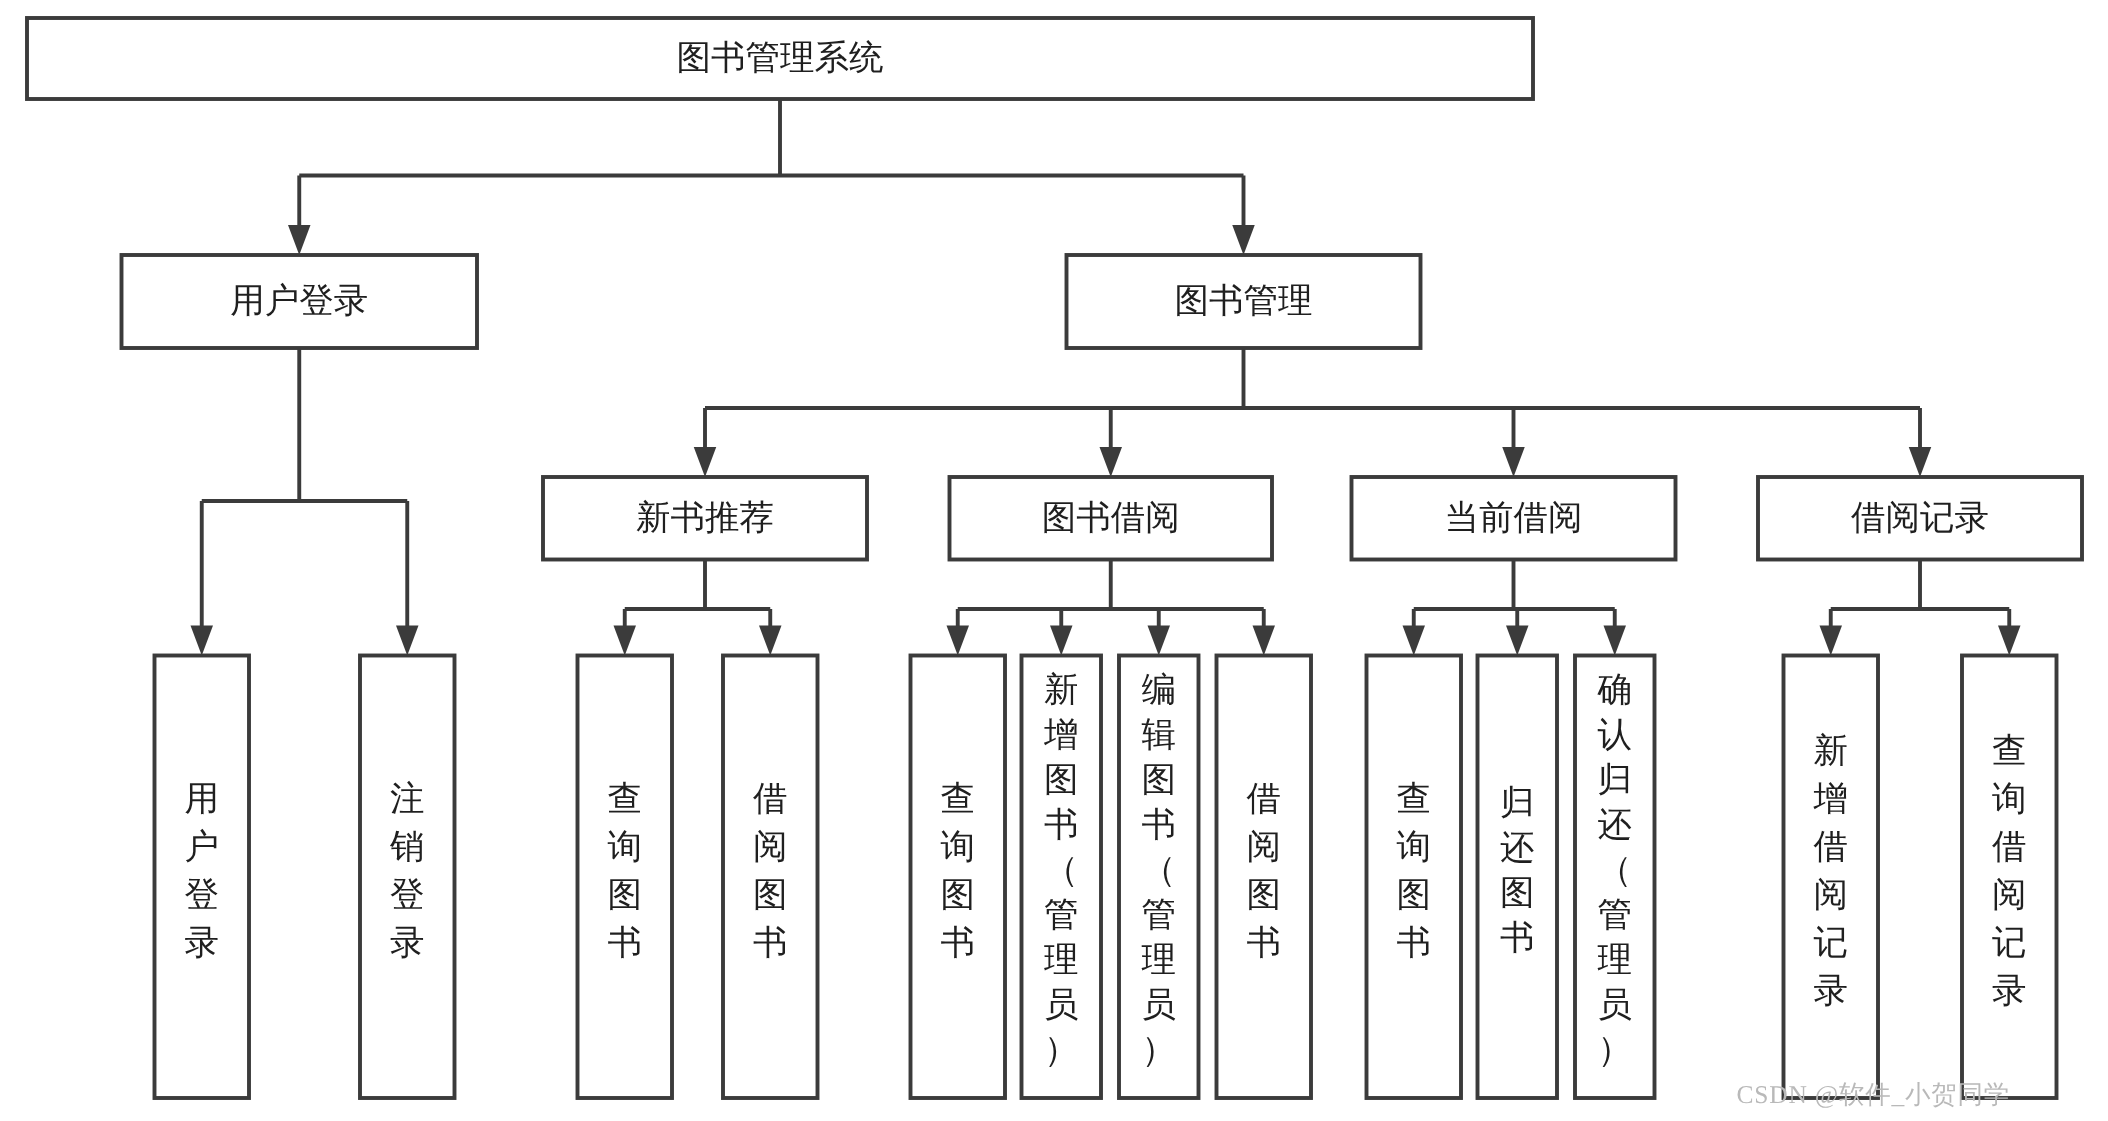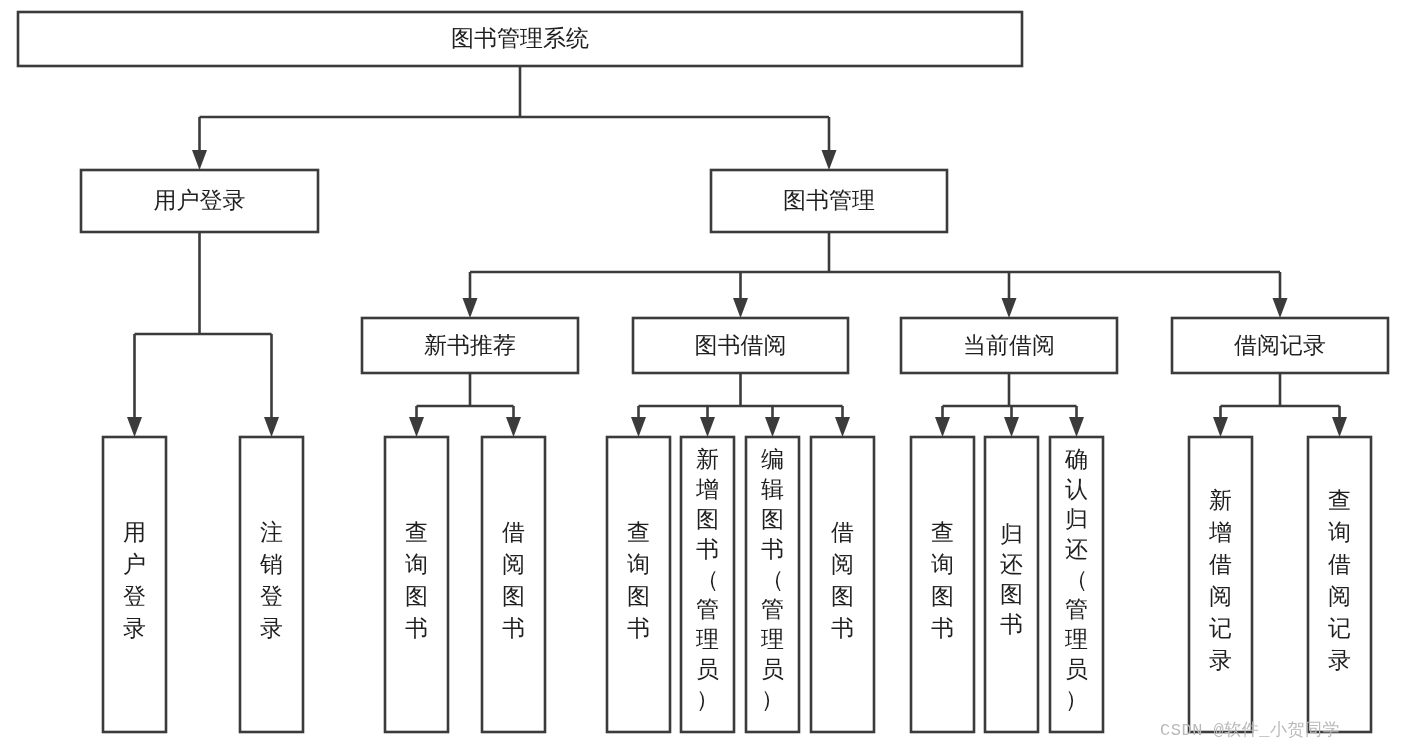--- a/index.html
+++ b/index.html
@@ -47,21 +47,21 @@
     stroke-linecap: butt;
   }
   .arrow-head {
     fill: #3b3b3b;
     stroke: none;
   }
   .watermark {
     position: absolute;
     right: 8px;
     bottom: 6px;
-    font-family: Liberation Mono, monospace;
+    font-family: Liberation Serif, serif;
     font-size: 17px;
     color: #b9b9b9;
     white-space: nowrap;
     letter-spacing: 0.5px;
     pointer-events: none;
   }
 </style>
 </head>
 <body>
 

